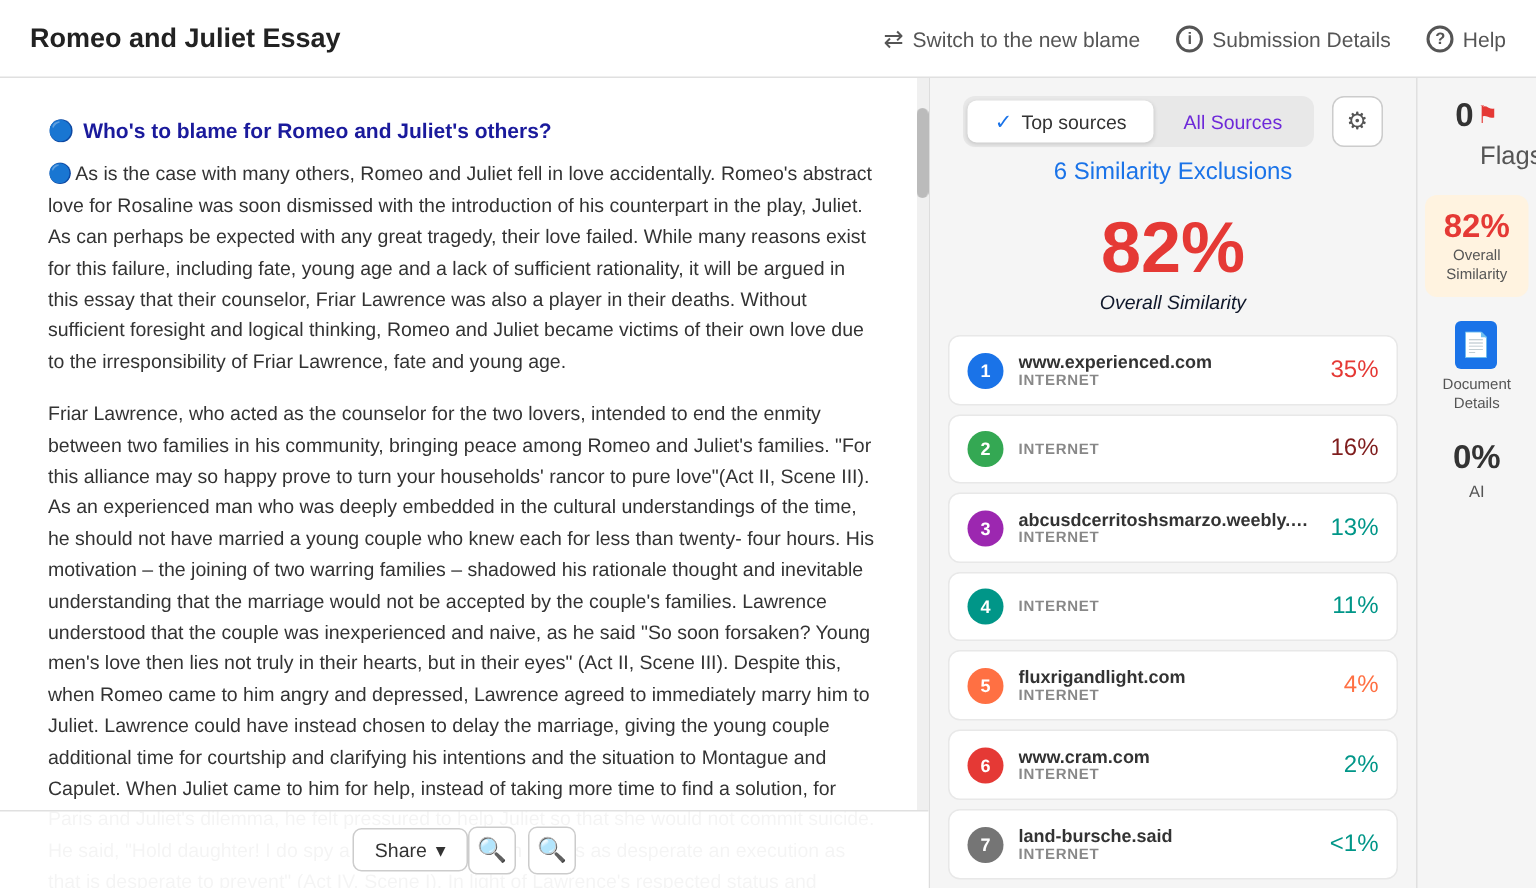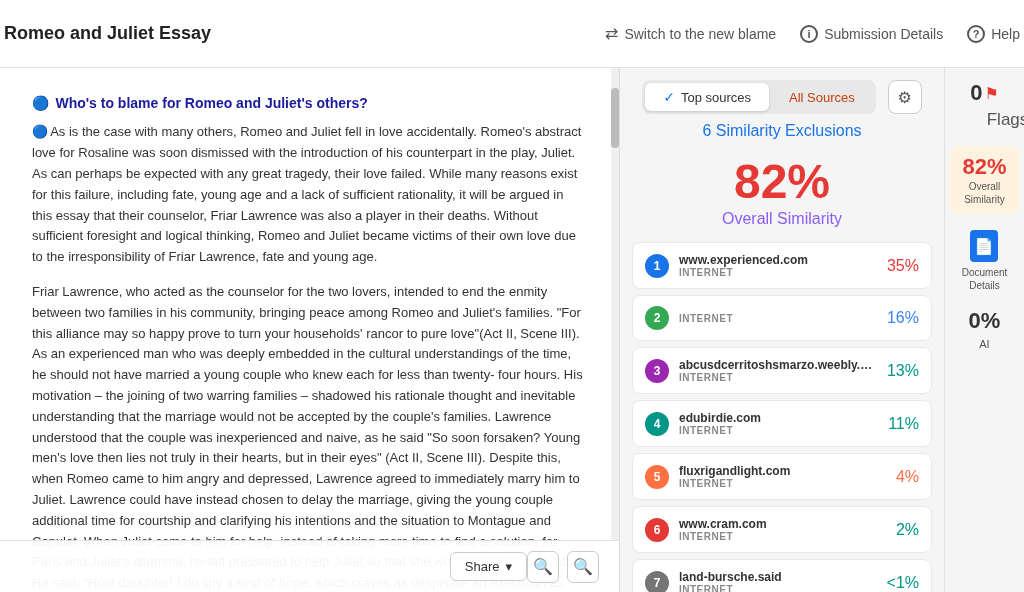--- a/index.html
+++ b/index.html
@@ -1,22 +1,22 @@
 <!DOCTYPE html>
 <html><head>
   <meta charset="utf-8">
   <style>
     * { box-sizing: border-box; margin: 0; padding: 0; }
     body { font-family: -apple-system, BlinkMacSystemFont, 'Segoe UI', sans-serif; background: #f5f5f5; width: 1024px; height: 592px; overflow: hidden; display: flex; flex-direction: column; }
 
     
     .header {
       display: flex; align-items: center; justify-content: space-between;
-      padding: 10px 4px; background: #fff; border-bottom: 1px solid #e0e0e0;
-      height: 68px; flex-shrink: 0;
+      padding: 10px 20px; background: #fff; border-bottom: 1px solid #e0e0e0;
+      height: 52px; flex-shrink: 0;
     }
     .header-title { font-size: 18px; font-weight: 600; color: #222; }
     .header-actions { display: flex; align-items: center; gap: 24px; }
     .header-btn {
       display: flex; align-items: center; gap: 6px; color: #555; font-size: 14px;
       background: none; border: none; cursor: pointer;
     }
     .header-btn .icon-circle {
       width: 18px; height: 18px; border: 2px solid #555; border-radius: 50%;
       display: inline-flex; align-items: center; justify-content: center;
@@ -41,21 +41,21 @@
       position: absolute; right: 0; top: 0; bottom: 0; width: 8px; background: #f0f0f0;
     }
     .scroll-thumb {
       position: absolute; top: 20px; width: 8px; height: 60px; background: #bbb; border-radius: 4px;
     }
 
     
     .doc-toolbar {
       position: absolute; bottom: 0; left: 0; right: 0; height: 52px;
       background: rgba(255,255,255,0.95); border-top: 1px solid #e0e0e0;
-      display: flex; align-items: center; justify-content: flex-end;
+      display: flex; align-items: center; justify-content: center;
       padding: 0 20px;
     }
     .share-btn {
       display: flex; align-items: center; gap: 6px; background: #fff;
       border: 1px solid #ccc; border-radius: 6px; padding: 6px 14px;
       font-size: 13px; cursor: pointer; color: #333;
     }
     .zoom-controls { display: flex; align-items: center; gap: 8px; }
     .zoom-btn {
       width: 32px; height: 32px; border: 1px solid #ccc; border-radius: 6px;
@@ -76,21 +76,21 @@
     
     .sources-header {
       display: flex; align-items: center; justify-content: center;
       padding: 12px 16px 0; gap: 8px; background: #f5f5f5;
     }
     .tab-group {
       display: flex; background: #e8e8e8; border-radius: 8px; padding: 3px; gap: 2px;
     }
     .tab-btn {
       padding: 6px 18px; border-radius: 6px; border: none; cursor: pointer;
-      font-size: 13px; font-weight: 500; background: transparent; color: #c2410c;
+      font-size: 13px; font-weight: 500; background: transparent; color: #6d28d9;
       display: flex; align-items: center; gap: 6px;
     }
     .tab-btn.active { background: #fff; color: #333; box-shadow: 0 1px 3px rgba(0,0,0,0.15); }
     .tab-check { color: #1a73e8; font-size: 14px; }
     .gear-btn {
       width: 34px; height: 34px; border: 1px solid #ccc; border-radius: 8px;
       background: #fff; cursor: pointer; display: flex; align-items: center;
       justify-content: center; font-size: 16px; color: #555; margin-left: 4px;
     }
 
@@ -98,21 +98,21 @@
     .exclusions-bar {
       text-align: center; padding: 8px; font-size: 16px; color: #1a73e8;
       cursor: pointer; font-weight: 500;
     }
 
     
     .similarity-box {
       text-align: center; padding: 10px 0 14px;
     }
     .similarity-pct { font-size: 48px; font-weight: 700; color: #e53935; line-height: 1; }
-    .similarity-label { font-size: 16px; color: #8b5cf6; margin-top: 4px; }
+    .similarity-label { font-size: 13px; color: #0f172a; margin-top: 4px; font-style: italic; }
 
     
     .sources-list { flex: 1; overflow-y: auto; padding: 0 12px 12px; }
     .source-item {
       display: flex; align-items: center; background: #fff; border-radius: 8px;
       margin-bottom: 6px; padding: 10px 12px; gap: 10px; cursor: pointer;
       border: 1px solid #e8e8e8;
     }
     .source-num {
       width: 24px; height: 24px; border-radius: 50%; display: flex; align-items: center;
@@ -140,21 +140,21 @@
     .color-blue { background: #1a73e8; }
     .color-green { background: #34a853; }
     .color-purple { background: #9c27b0; }
     .color-teal { background: #009688; }
     .color-orange { background: #ff7043; }
     .color-red { background: #e53935; }
     .color-gray { background: #757575; }
 
     
     .pct-red { color: #e53935; }
-    .pct-green { color: #3b82f6; }
+    .pct-green { color: #7f1d1d; }
     .pct-teal { color: #009688; }
     .pct-orange { color: #ff7043; }
   </style>
 </head>
 <body>
 
 <div class="header">
   <span class="header-title">Romeo and Juliet Essay</span>
   <div class="header-actions">
     <button class="header-btn">
@@ -251,21 +251,20 @@
       <div class="source-num color-purple">3</div>
       <div class="source-info">
         <div class="source-url">abcusdcerritoshsmarzo.weebly.com</div>
         <div class="source-type">INTERNET</div>
       </div>
       <div class="source-pct pct-teal">13%</div>
     </div>
         <div class="source-item">
       <div class="source-num color-teal">4</div>
       <div class="source-info">
-        <div class="source-url">edubirdie.com</div>
         <div class="source-type">INTERNET</div>
       </div>
       <div class="source-pct pct-teal">11%</div>
     </div>
         <div class="source-item">
       <div class="source-num color-orange">5</div>
       <div class="source-info">
         <div class="source-url">fluxrigandlight.com</div>
         <div class="source-type">INTERNET</div>
       </div>

